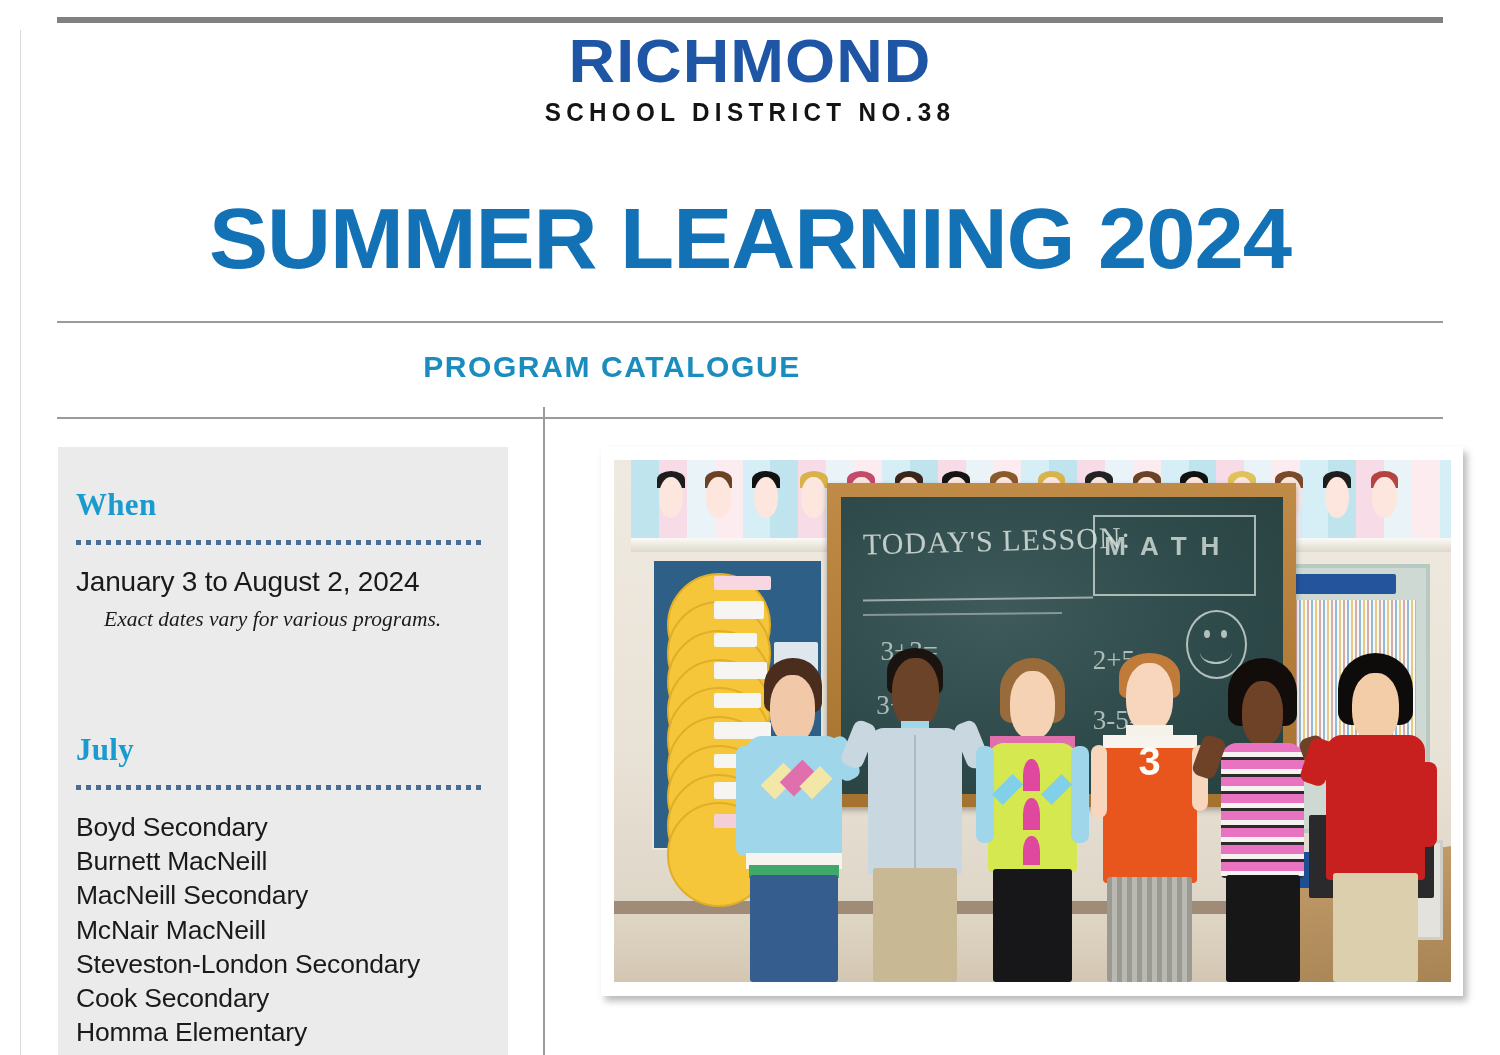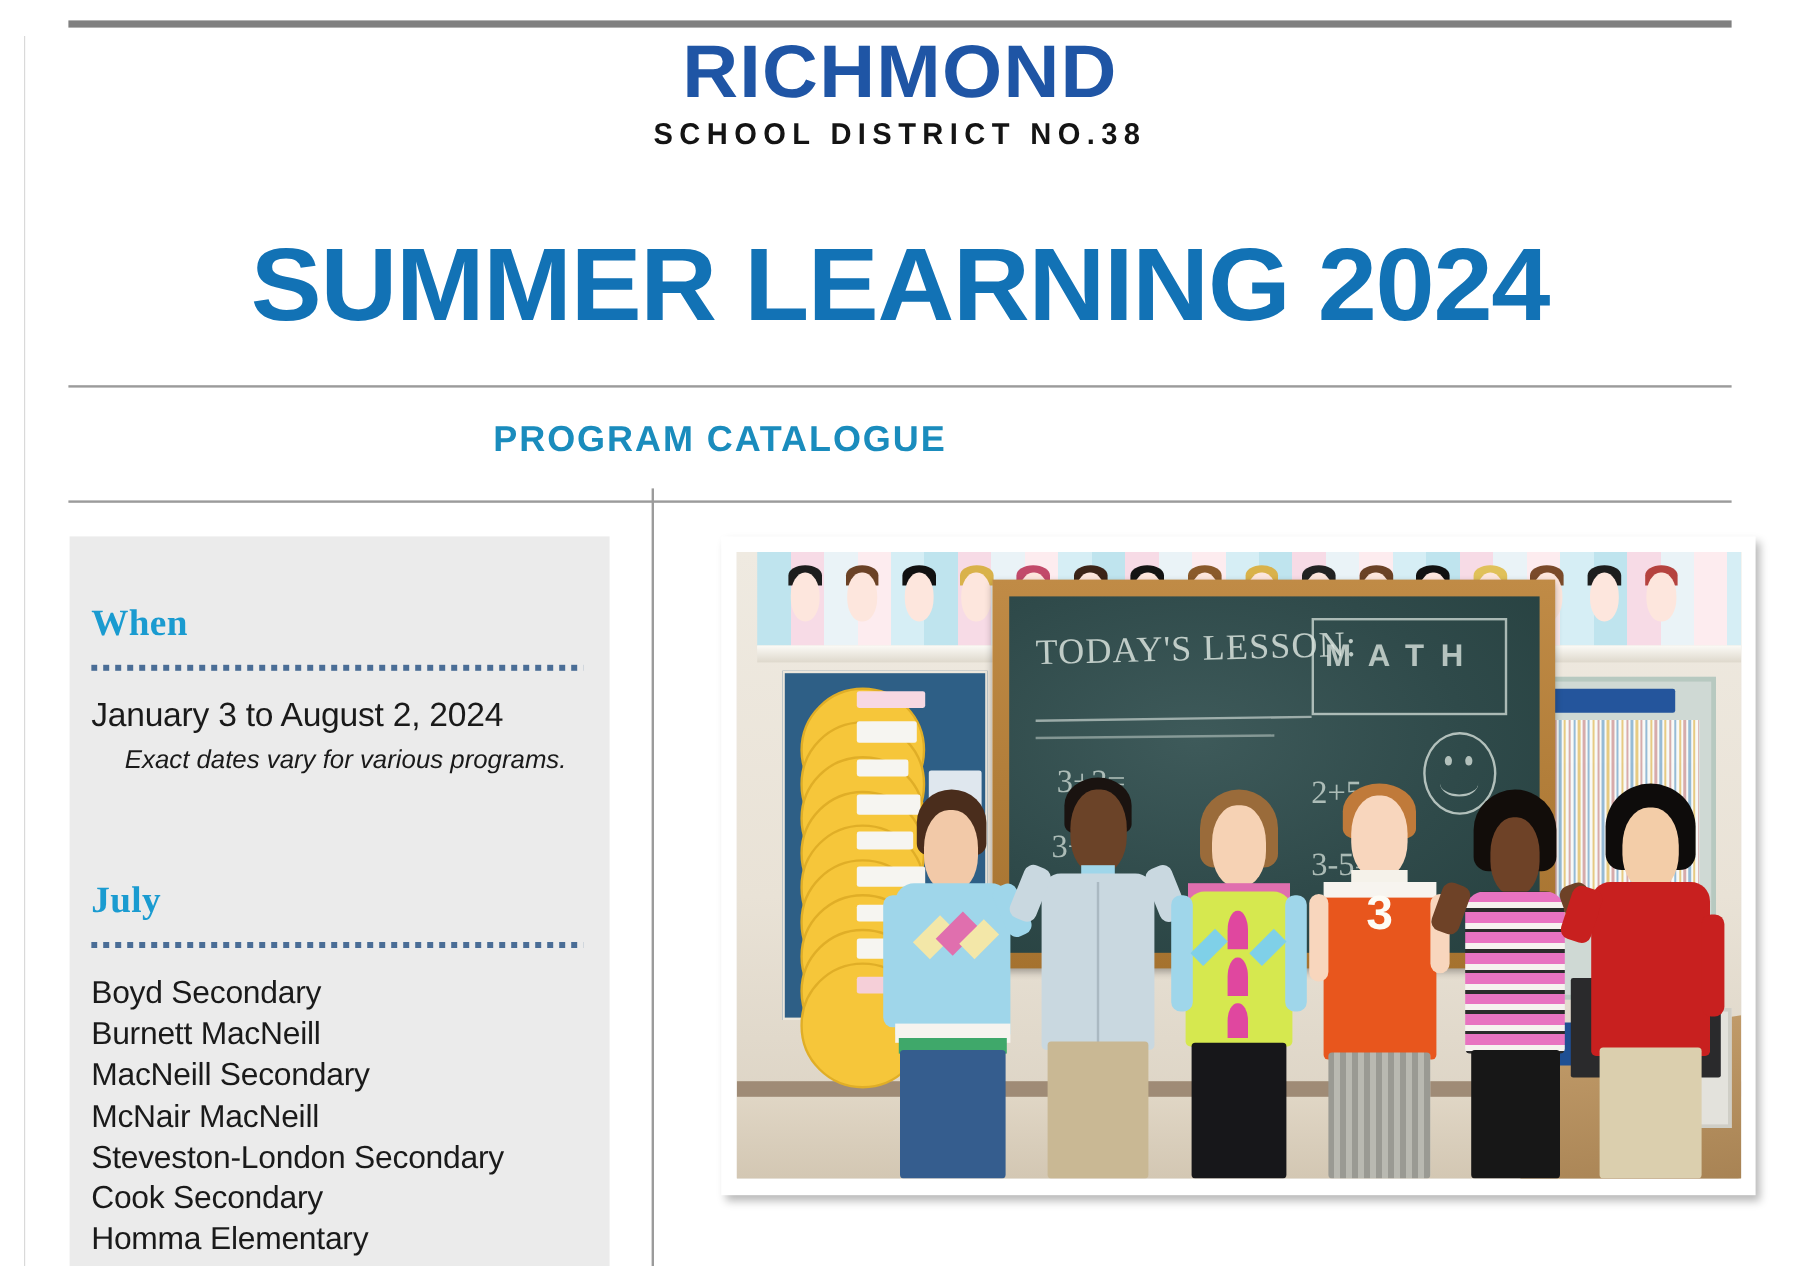--- a/index.html
+++ b/index.html
@@ -64,21 +64,21 @@
     font-weight:bold;
     font-size:86px;
     letter-spacing:-1px;
     color:#1272b5;
     transform:scaleX(1.03);
     white-space:nowrap;
   }
 
   
   .subtitle{
-    position:absolute;left:0;top:350px;width:1200px;text-align:center;
+    position:absolute;left:12px;top:350px;width:1200px;text-align:center;
     font-family:"Liberation Sans", sans-serif;
     font-weight:bold;
     font-size:30px;
     letter-spacing:1.6px;
     color:#1a8cbd;
   }
 
   
   .col-divider{
     position:absolute;left:543px;top:407px;width:2px;height:648px;
@@ -98,31 +98,31 @@
     letter-spacing:0.3px;
   }
   .dot-rule{
     height:5px;
     background-image:linear-gradient(to right,#4a6d96 0 5px,transparent 5px 10px);
     background-size:10px 5px;
     background-repeat:repeat-x;
   }
   .side-block{position:absolute;left:0;width:450px;}
   .side-inner{margin-left:18px;margin-right:22px;}
-  .when-block{top:54px;}
+  .when-block{top:40px;}
   .where-block{top:285px;}
   .when-date{
     font-family:"Liberation Sans", sans-serif;
     font-size:28px;
     color:#1a1a1a;
     margin-top:21px;
     letter-spacing:-0.2px;
   }
   .when-note{
-    font-family:Liberation Sans, sans-serif;
+    font-family:Liberation Serif, serif;
     font-style:italic;
     font-size:21.5px;
     color:#1a1a1a;
     margin-top:9px;
     margin-left:28px;
   }
   .school-list{
     list-style:none;margin:0;padding:0;margin-top:20px;
   }
   .school-list li{

